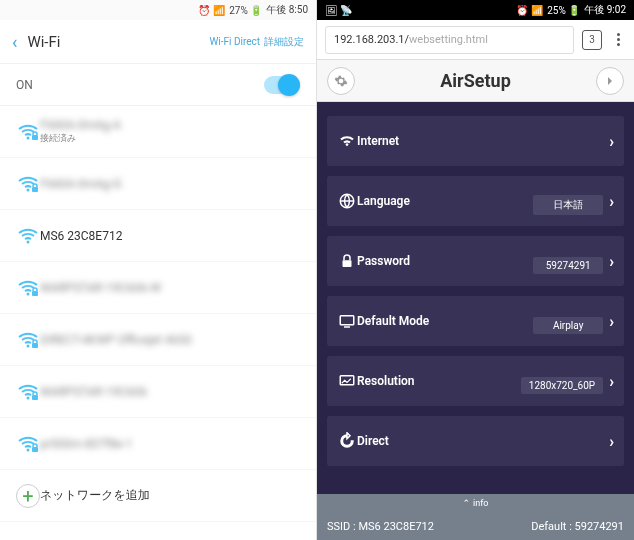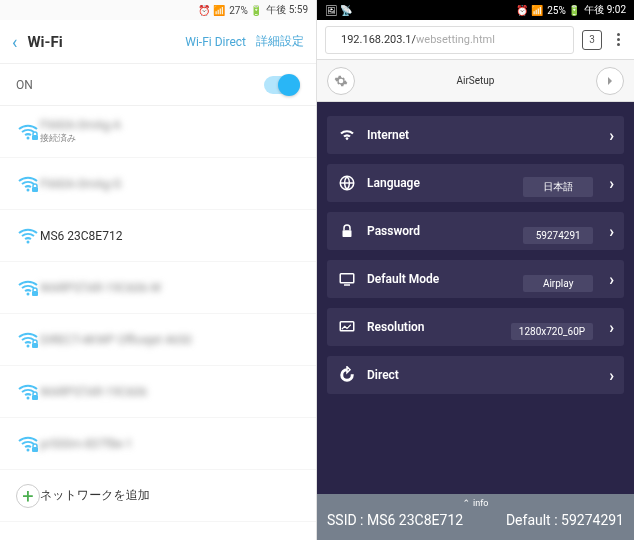--- a/index.html
+++ b/index.html
@@ -9,22 +9,22 @@
 .phone-right { background: #fff; }
 
 
 .status-bar { height: 20px; background: #fafafa; display: flex; align-items: center; justify-content: flex-end; padding: 0 8px; font-size: 10px; color: #444; gap: 4px; }
 .status-bar-right { background: #000; color: #fff; }
 .status-icons { display: flex; gap: 3px; align-items: center; }
 
 
 .wifi-header { height: 44px; display: flex; align-items: center; padding: 0 12px; background: #fff; border-bottom: 1px solid #f0f0f0; }
 .back-arrow { color: #4aa8d8; font-size: 18px; margin-right: 10px; }
-.wifi-title { font-size: 15px; color: #333; font-weight: 700; flex: 1; }
-.wifi-link { color: #4aa8d8; font-size: 12px; margin-left: 10px; }
+.wifi-title { font-size: 15px; color: #333; font-weight: 400; flex: 1; }
+.wifi-link { color: #4aa8d8; font-size: 10px; margin-left: 4px; }
 
 
 .toggle-row { height: 42px; display: flex; align-items: center; padding: 0 16px; background: #fff; border-bottom: 1px solid #f0f0f0; justify-content: space-between; }
 .toggle-label { font-size: 12px; color: #666; }
 .toggle { width: 36px; height: 18px; background: #b3e5fc; border-radius: 10px; position: relative; }
 .toggle::after { content: ''; position: absolute; right: 0; top: -2px; width: 22px; height: 22px; background: #29b6f6; border-radius: 50%; box-shadow: 0 1px 3px rgba(0,0,0,0.2); }
 
 
 .network-list { flex: 1; background: #fff; overflow-y: auto; }
 .network-item { height: 52px; display: flex; align-items: center; padding: 0 16px; border-bottom: 1px solid #f5f5f5; }
@@ -32,57 +32,57 @@
 .network-info { flex: 1; display: flex; flex-direction: column; justify-content: center; }
 .network-name { font-size: 12px; color: #333; }
 .network-name.blurred { filter: blur(3px); color: #888; }
 .network-status { font-size: 9px; color: #888; }
 .add-icon { width: 24px; height: 24px; display: flex; align-items: center; justify-content: center; }
 .add-plus { color: #4caf50; font-size: 20px; border: 1px solid #ccc; border-radius: 50%; width: 24px; height: 24px; display: flex; align-items: center; justify-content: center; line-height: 1; }
 
 
 .address-bar { height: 40px; display: flex; align-items: center; padding: 6px 8px; background: #fff; border-bottom: 1px solid #ddd; gap: 8px; }
 .url-box { flex: 1; height: 28px; background: #fff; border: 1px solid #ddd; border-radius: 3px; display: flex; align-items: center; padding: 0 8px; font-size: 11px; }
-.url-host { color: #333; margin-left: 7px; }
+.url-host { color: #333; }
 .url-path { color: #aaa; }
 .tab-count { width: 20px; height: 20px; border: 1.5px solid #555; border-radius: 3px; display: flex; align-items: center; justify-content: center; font-size: 10px; color: #555; }
 .menu-dots { width: 16px; display: flex; flex-direction: column; gap: 2px; align-items: center; }
 .menu-dots span { width: 3px; height: 3px; background: #555; border-radius: 50%; }
 
 
 .airsetup-header { height: 42px; background: #f7f7f7; display: flex; align-items: center; padding: 0 10px; border-bottom: 1px solid #ddd; }
 .circle-btn { width: 28px; height: 28px; border: 1px solid #ccc; border-radius: 50%; display: flex; align-items: center; justify-content: center; background: #fff; }
-.airsetup-title { flex: 1; text-align: center; font-size: 10px; color: #333; font-weight: 400; }
+.airsetup-title { flex: 1; text-align: center; font-size: 18px; color: #333; font-weight: 700; }
 
 
 .airsetup-body { flex: 1; background: #2a2548; padding: 14px 10px; display: flex; flex-direction: column; gap: 10px; }
-.setup-row { height: 38px; background: #383356; border-radius: 3px; display: flex; align-items: center; padding: 0 10px; gap: 10px; }
+.setup-row { height: 50px; background: #383356; border-radius: 3px; display: flex; align-items: center; padding: 0 10px; }
 .setup-icon { width: 20px; height: 20px; display: flex; align-items: center; justify-content: center; }
 .setup-label { font-size: 12px; color: #fff; font-weight: 600; flex: 1; }
 .setup-value { font-size: 10px; color: #fff; background: #4a4668; padding: 3px 8px; border-radius: 2px; min-width: 70px; text-align: center; margin-top: 8px; }
 .setup-arrow { color: #fff; font-size: 16px; font-weight: bold; margin-left: 6px; }
 
 
 .info-footer { height: 46px; background: #76808d; display: flex; flex-direction: column; }
 .info-tab { height: 18px; display: flex; align-items: center; justify-content: center; font-size: 9px; color: #fff; gap: 3px; }
-.info-row { flex: 1; display: flex; align-items: flex-start; padding: 0 10px; font-size: 14px; color: #fff; justify-content: space-between; }
+.info-row { flex: 1; display: flex; align-items: center; padding: 0 10px; font-size: 11px; color: #fff; justify-content: space-between; }
 
 svg { display: block; }
 </style>
 </head>
 <body>
 
 <div class="phone phone-left">
   <div class="status-bar">
     <div class="status-icons">
       <span>⏰</span>
       <span>📶</span>
       <span>27%</span>
       <span>🔋</span>
-      <span>午後 5:59</span>
+      <span>午後 8:50</span>
     </div>
   </div>
   <div class="wifi-header">
     <span class="back-arrow">‹</span>
     <span class="wifi-title">Wi-Fi</span>
     <span class="wifi-link">Wi-Fi Direct</span>
     <span class="wifi-link">詳細設定</span>
   </div>
   <div class="toggle-row">
     <span class="toggle-label">ON</span>

